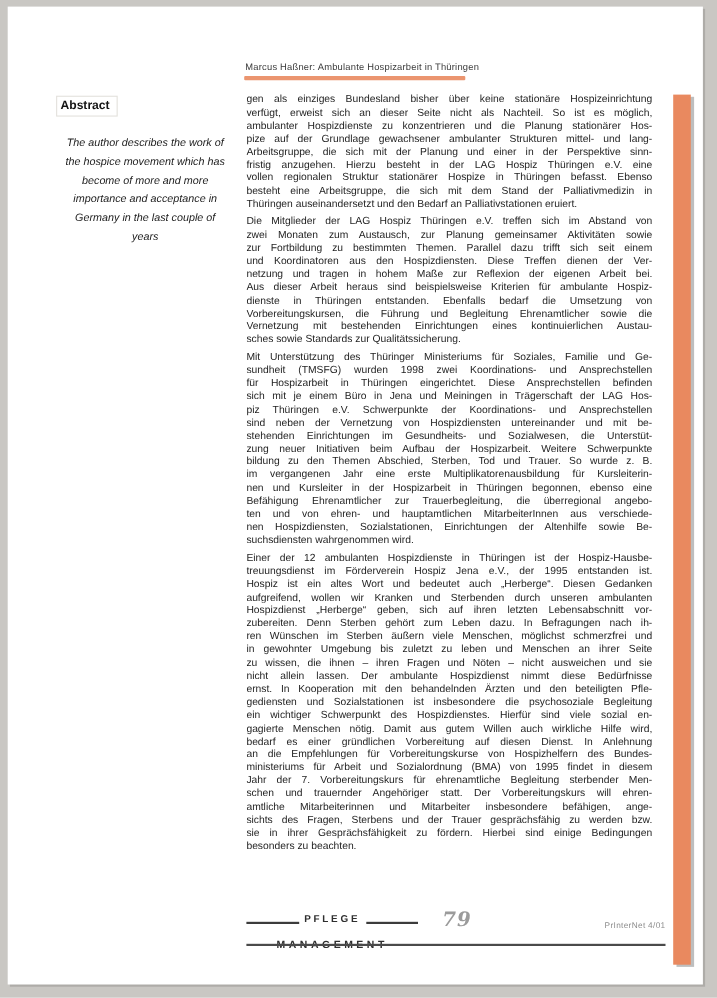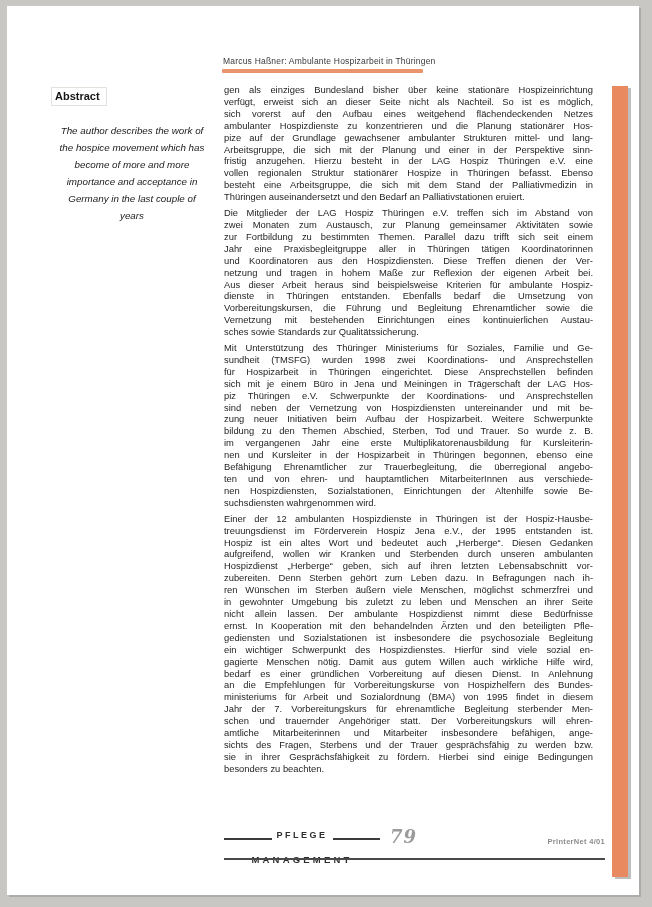--- a/index.html
+++ b/index.html
@@ -53,27 +53,27 @@
   .logo-line{flex:1;height:2px;background:#3c3c3c;}
   .logo-pflege{
     font-size:9px;font-weight:bold;letter-spacing:2.5px;color:#2e2e2e;
     padding:0 5px;white-space:nowrap;
   }
   .logo-mgmt{
     font-size:9.5px;font-weight:bold;letter-spacing:3.2px;color:#2e2e2e;
     margin-top:14px;text-align:center;white-space:nowrap;
   }
   .page-num{
-    position:absolute;left:166px;top:2px;
+    position:absolute;left:178px;top:2px;
     font-family:"DejaVu Serif",serif;font-style:italic;font-weight:bold;
     font-size:18px;color:#9b9b9b;letter-spacing:1px;
   }
   .issue{
     position:absolute;right:0;top:13px;
-    font-size:7.5px;color:#8d8d8d;letter-spacing:.3px;white-space:nowrap;font-weight:bold;
+    font-size:7.5px;color:#8d8d8d;letter-spacing:.3px;white-space:nowrap;
   }
   .footer-rule{
     position:absolute;left:0;top:34px;width:381px;height:2px;background:#4a4a4a;
   }
 </style>
 </head>
 <body>
 
 <div class="page">
 
@@ -82,67 +82,67 @@
 
   <aside class="abstract">
     <div class="abstract-heading">Abstract</div>
     <p class="abstract-text">The author describes the work of the hospice movement which has become of more and more importance and acceptance in Germany in the last couple of years</p>
   </aside>
 
   <main class="bodycol">
       <div class="para">
         <div class="tline">gen als einziges Bundesland bisher über keine stationäre Hospizeinrichtung</div>
         <div class="tline">verfügt, erweist sich an dieser Seite nicht als Nachteil. So ist es möglich,</div>
-        <div class="tline">sich vorerst auf den Aufbau eines weitgehend flächendeckenden Netzes</div>
         <div class="tline">ambulanter Hospizdienste zu konzentrieren und die Planung stationärer Hos-</div>
         <div class="tline">pize auf der Grundlage gewachsener ambulanter Strukturen mittel- und lang-</div>
         <div class="tline">Arbeitsgruppe, die sich mit der Planung und einer in der Perspektive sinn-</div>
         <div class="tline">fristig anzugehen. Hierzu besteht in der LAG Hospiz Thüringen e.V. eine</div>
         <div class="tline">vollen regionalen Struktur stationärer Hospize in Thüringen befasst. Ebenso</div>
         <div class="tline">besteht eine Arbeitsgruppe, die sich mit dem Stand der Palliativmedizin in</div>
         <div class="tline tlast">Thüringen auseinandersetzt und den Bedarf an Palliativstationen eruiert.</div>
       </div>
       <div class="para">
         <div class="tline">Die Mitglieder der LAG Hospiz Thüringen e.V. treffen sich im Abstand von</div>
         <div class="tline">zwei Monaten zum Austausch, zur Planung gemeinsamer Aktivitäten sowie</div>
         <div class="tline">zur Fortbildung zu bestimmten Themen. Parallel dazu trifft sich seit einem</div>
-        <div class="tline">Jahr eine Praxisbegleitgruppe aller in Thüringen tätigen Koordinatorinnen</div>
         <div class="tline">und Koordinatoren aus den Hospizdiensten. Diese Treffen dienen der Ver-</div>
         <div class="tline">netzung und tragen in hohem Maße zur Reflexion der eigenen Arbeit bei.</div>
         <div class="tline">Aus dieser Arbeit heraus sind beispielsweise Kriterien für ambulante Hospiz-</div>
         <div class="tline">dienste in Thüringen entstanden. Ebenfalls bedarf die Umsetzung von</div>
         <div class="tline">Vorbereitungskursen, die Führung und Begleitung Ehrenamtlicher sowie die</div>
         <div class="tline">Vernetzung mit bestehenden Einrichtungen eines kontinuierlichen Austau-</div>
         <div class="tline tlast">sches sowie Standards zur Qualitätssicherung.</div>
       </div>
       <div class="para">
         <div class="tline">Mit Unterstützung des Thüringer Ministeriums für Soziales, Familie und Ge-</div>
         <div class="tline">sundheit (TMSFG) wurden 1998 zwei Koordinations- und Ansprechstellen</div>
         <div class="tline">für Hospizarbeit in Thüringen eingerichtet. Diese Ansprechstellen befinden</div>
         <div class="tline">sich mit je einem Büro in Jena und Meiningen in Trägerschaft der LAG Hos-</div>
         <div class="tline">piz Thüringen e.V. Schwerpunkte der Koordinations- und Ansprechstellen</div>
         <div class="tline">sind neben der Vernetzung von Hospizdiensten untereinander und mit be-</div>
+        <div class="tline">stehenden Einrichtungen im Gesundheits- und Sozialwesen, die Unterstüt-</div>
         <div class="tline">zung neuer Initiativen beim Aufbau der Hospizarbeit. Weitere Schwerpunkte</div>
         <div class="tline">bildung zu den Themen Abschied, Sterben, Tod und Trauer. So wurde z. B.</div>
         <div class="tline">im vergangenen Jahr eine erste Multiplikatorenausbildung für Kursleiterin-</div>
         <div class="tline">nen und Kursleiter in der Hospizarbeit in Thüringen begonnen, ebenso eine</div>
         <div class="tline">Befähigung Ehrenamtlicher zur Trauerbegleitung, die überregional angebo-</div>
         <div class="tline">ten und von ehren- und hauptamtlichen MitarbeiterInnen aus verschiede-</div>
         <div class="tline">nen Hospizdiensten, Sozialstationen, Einrichtungen der Altenhilfe sowie Be-</div>
         <div class="tline tlast">suchsdiensten wahrgenommen wird.</div>
       </div>
       <div class="para">
         <div class="tline">Einer der 12 ambulanten Hospizdienste in Thüringen ist der Hospiz-Hausbe-</div>
         <div class="tline">treuungsdienst im Förderverein Hospiz Jena e.V., der 1995 entstanden ist.</div>
         <div class="tline">Hospiz ist ein altes Wort und bedeutet auch „Herberge“. Diesen Gedanken</div>
         <div class="tline">aufgreifend, wollen wir Kranken und Sterbenden durch unseren ambulanten</div>
         <div class="tline">Hospizdienst „Herberge“ geben, sich auf ihren letzten Lebensabschnitt vor-</div>
         <div class="tline">zubereiten. Denn Sterben gehört zum Leben dazu. In Befragungen nach ih-</div>
         <div class="tline">ren Wünschen im Sterben äußern viele Menschen, möglichst schmerzfrei und</div>
         <div class="tline">in gewohnter Umgebung bis zuletzt zu leben und Menschen an ihrer Seite</div>
+        <div class="tline">zu wissen, die ihnen – ihren Fragen und Nöten – nicht ausweichen und sie</div>
         <div class="tline">nicht allein lassen. Der ambulante Hospizdienst nimmt diese Bedürfnisse</div>
         <div class="tline">ernst. In Kooperation mit den behandelnden Ärzten und den beteiligten Pfle-</div>
         <div class="tline">gediensten und Sozialstationen ist insbesondere die psychosoziale Begleitung</div>
         <div class="tline">ein wichtiger Schwerpunkt des Hospizdienstes. Hierfür sind viele sozial en-</div>
         <div class="tline">gagierte Menschen nötig. Damit aus gutem Willen auch wirkliche Hilfe wird,</div>
         <div class="tline">bedarf es einer gründlichen Vorbereitung auf diesen Dienst. In Anlehnung</div>
         <div class="tline">an die Empfehlungen für Vorbereitungskurse von Hospizhelfern des Bundes-</div>
         <div class="tline">ministeriums für Arbeit und Sozialordnung (BMA) von 1995 findet in diesem</div>
         <div class="tline">Jahr der 7. Vorbereitungskurs für ehrenamtliche Begleitung sterbender Men-</div>
         <div class="tline">schen und trauernder Angehöriger statt. Der Vorbereitungskurs will ehren-</div>

